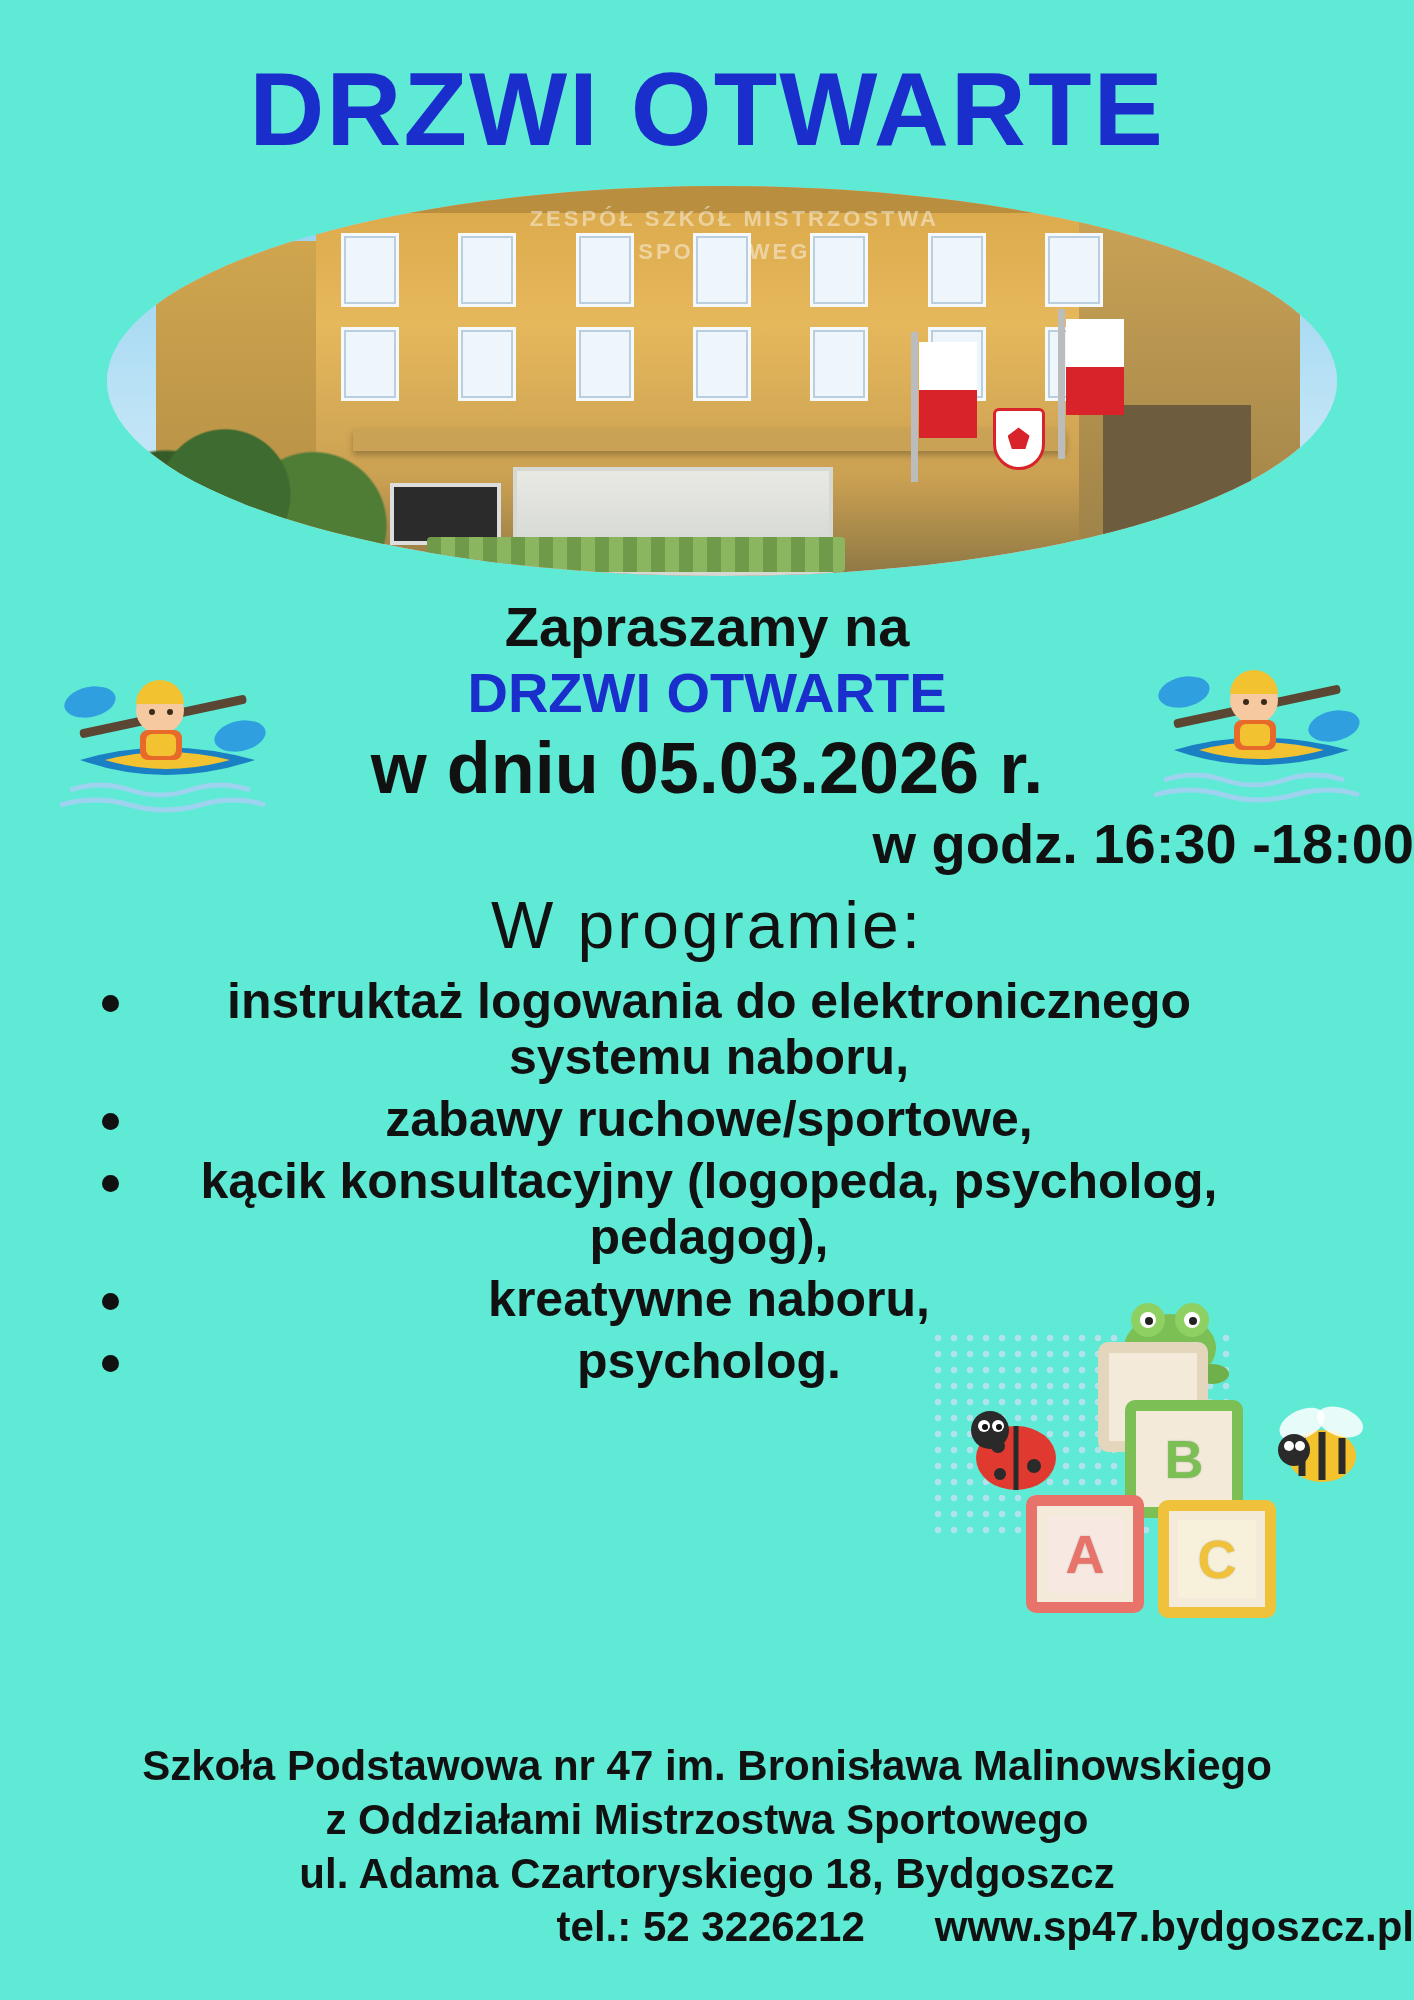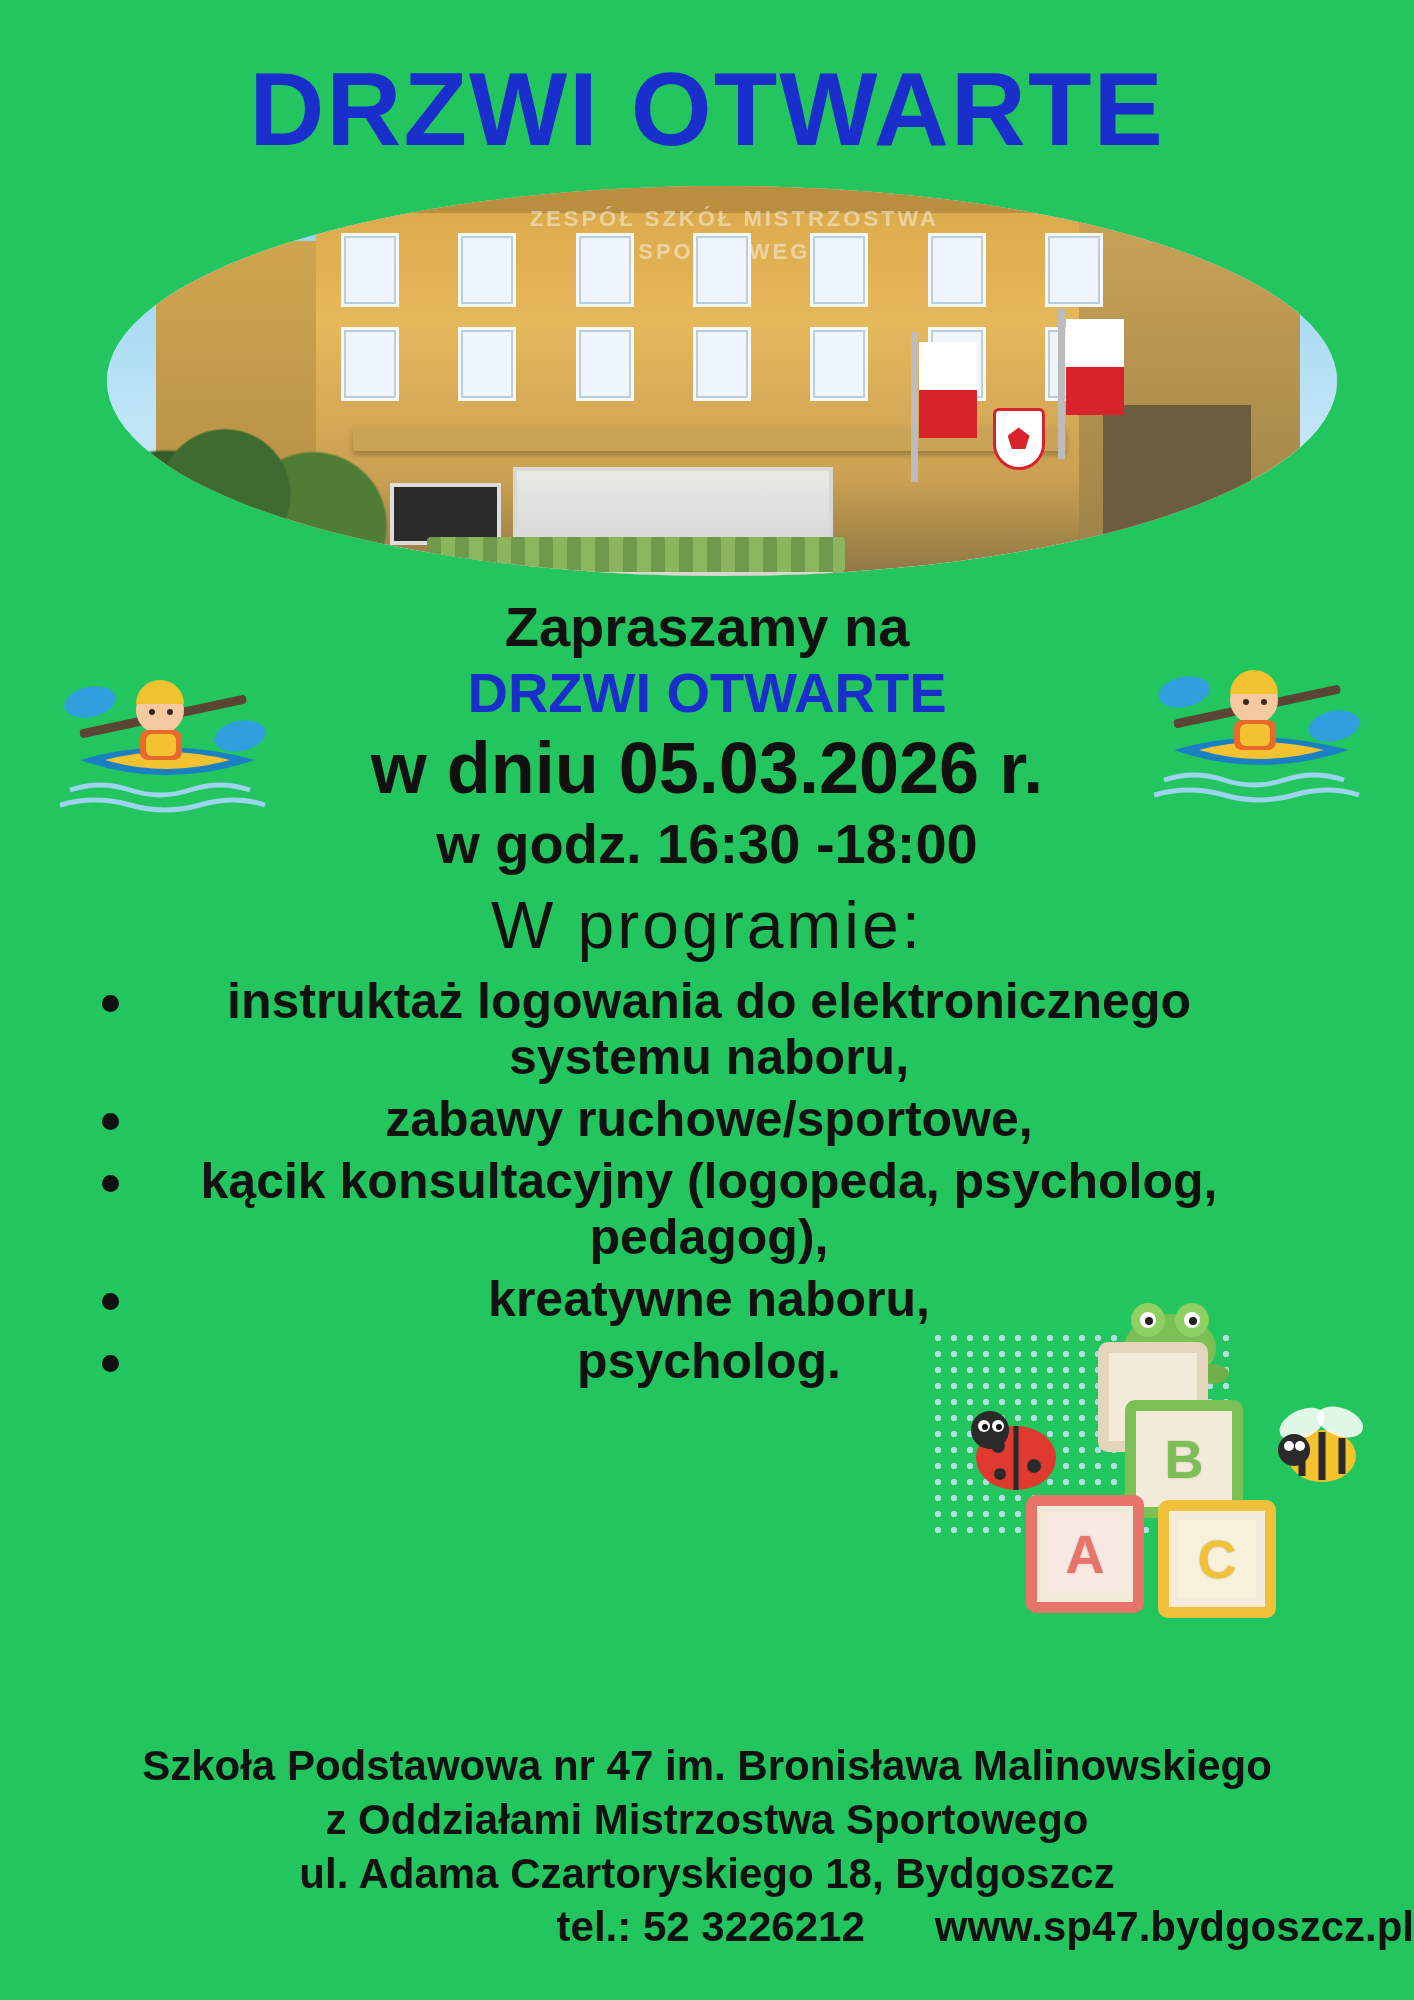--- a/index.html
+++ b/index.html
@@ -7,21 +7,21 @@
     width: 1414px;
     height: 2000px;
     background: #ade6f7;
     font-family: "Liberation Sans", sans-serif;
     overflow: hidden;
   }
   .poster {
     position: relative;
     width: 1414px;
     height: 2000px;
-    background: #22c55e;
+    background: #5eead4;
   }
 
   
   .title {
     text-align: center;
     font-size: 104px;
     font-weight: bold;
     color: #1a2ecc;
     letter-spacing: 2px;
     padding-top: 55px;
@@ -183,21 +183,21 @@
   .invite {
     text-align: center;
     margin-top: 8px;
     color: #111;
     font-weight: bold;
     line-height: 1.18;
   }
   .invite .l1 { font-size: 56px; }
   .invite .l2 { font-size: 56px; color: #1a2ecc; }
   .invite .l3 { font-size: 72px; }
-  .invite .l4 { font-size: 56px; }
+  .invite .l4 { font-size: 56px; text-align: right; }
   .program-head {
     text-align: center;
     font-size: 66px;
     font-weight: normal;
     letter-spacing: 3px;
     margin-top: 10px;
     color: #111;
   }
 
   

